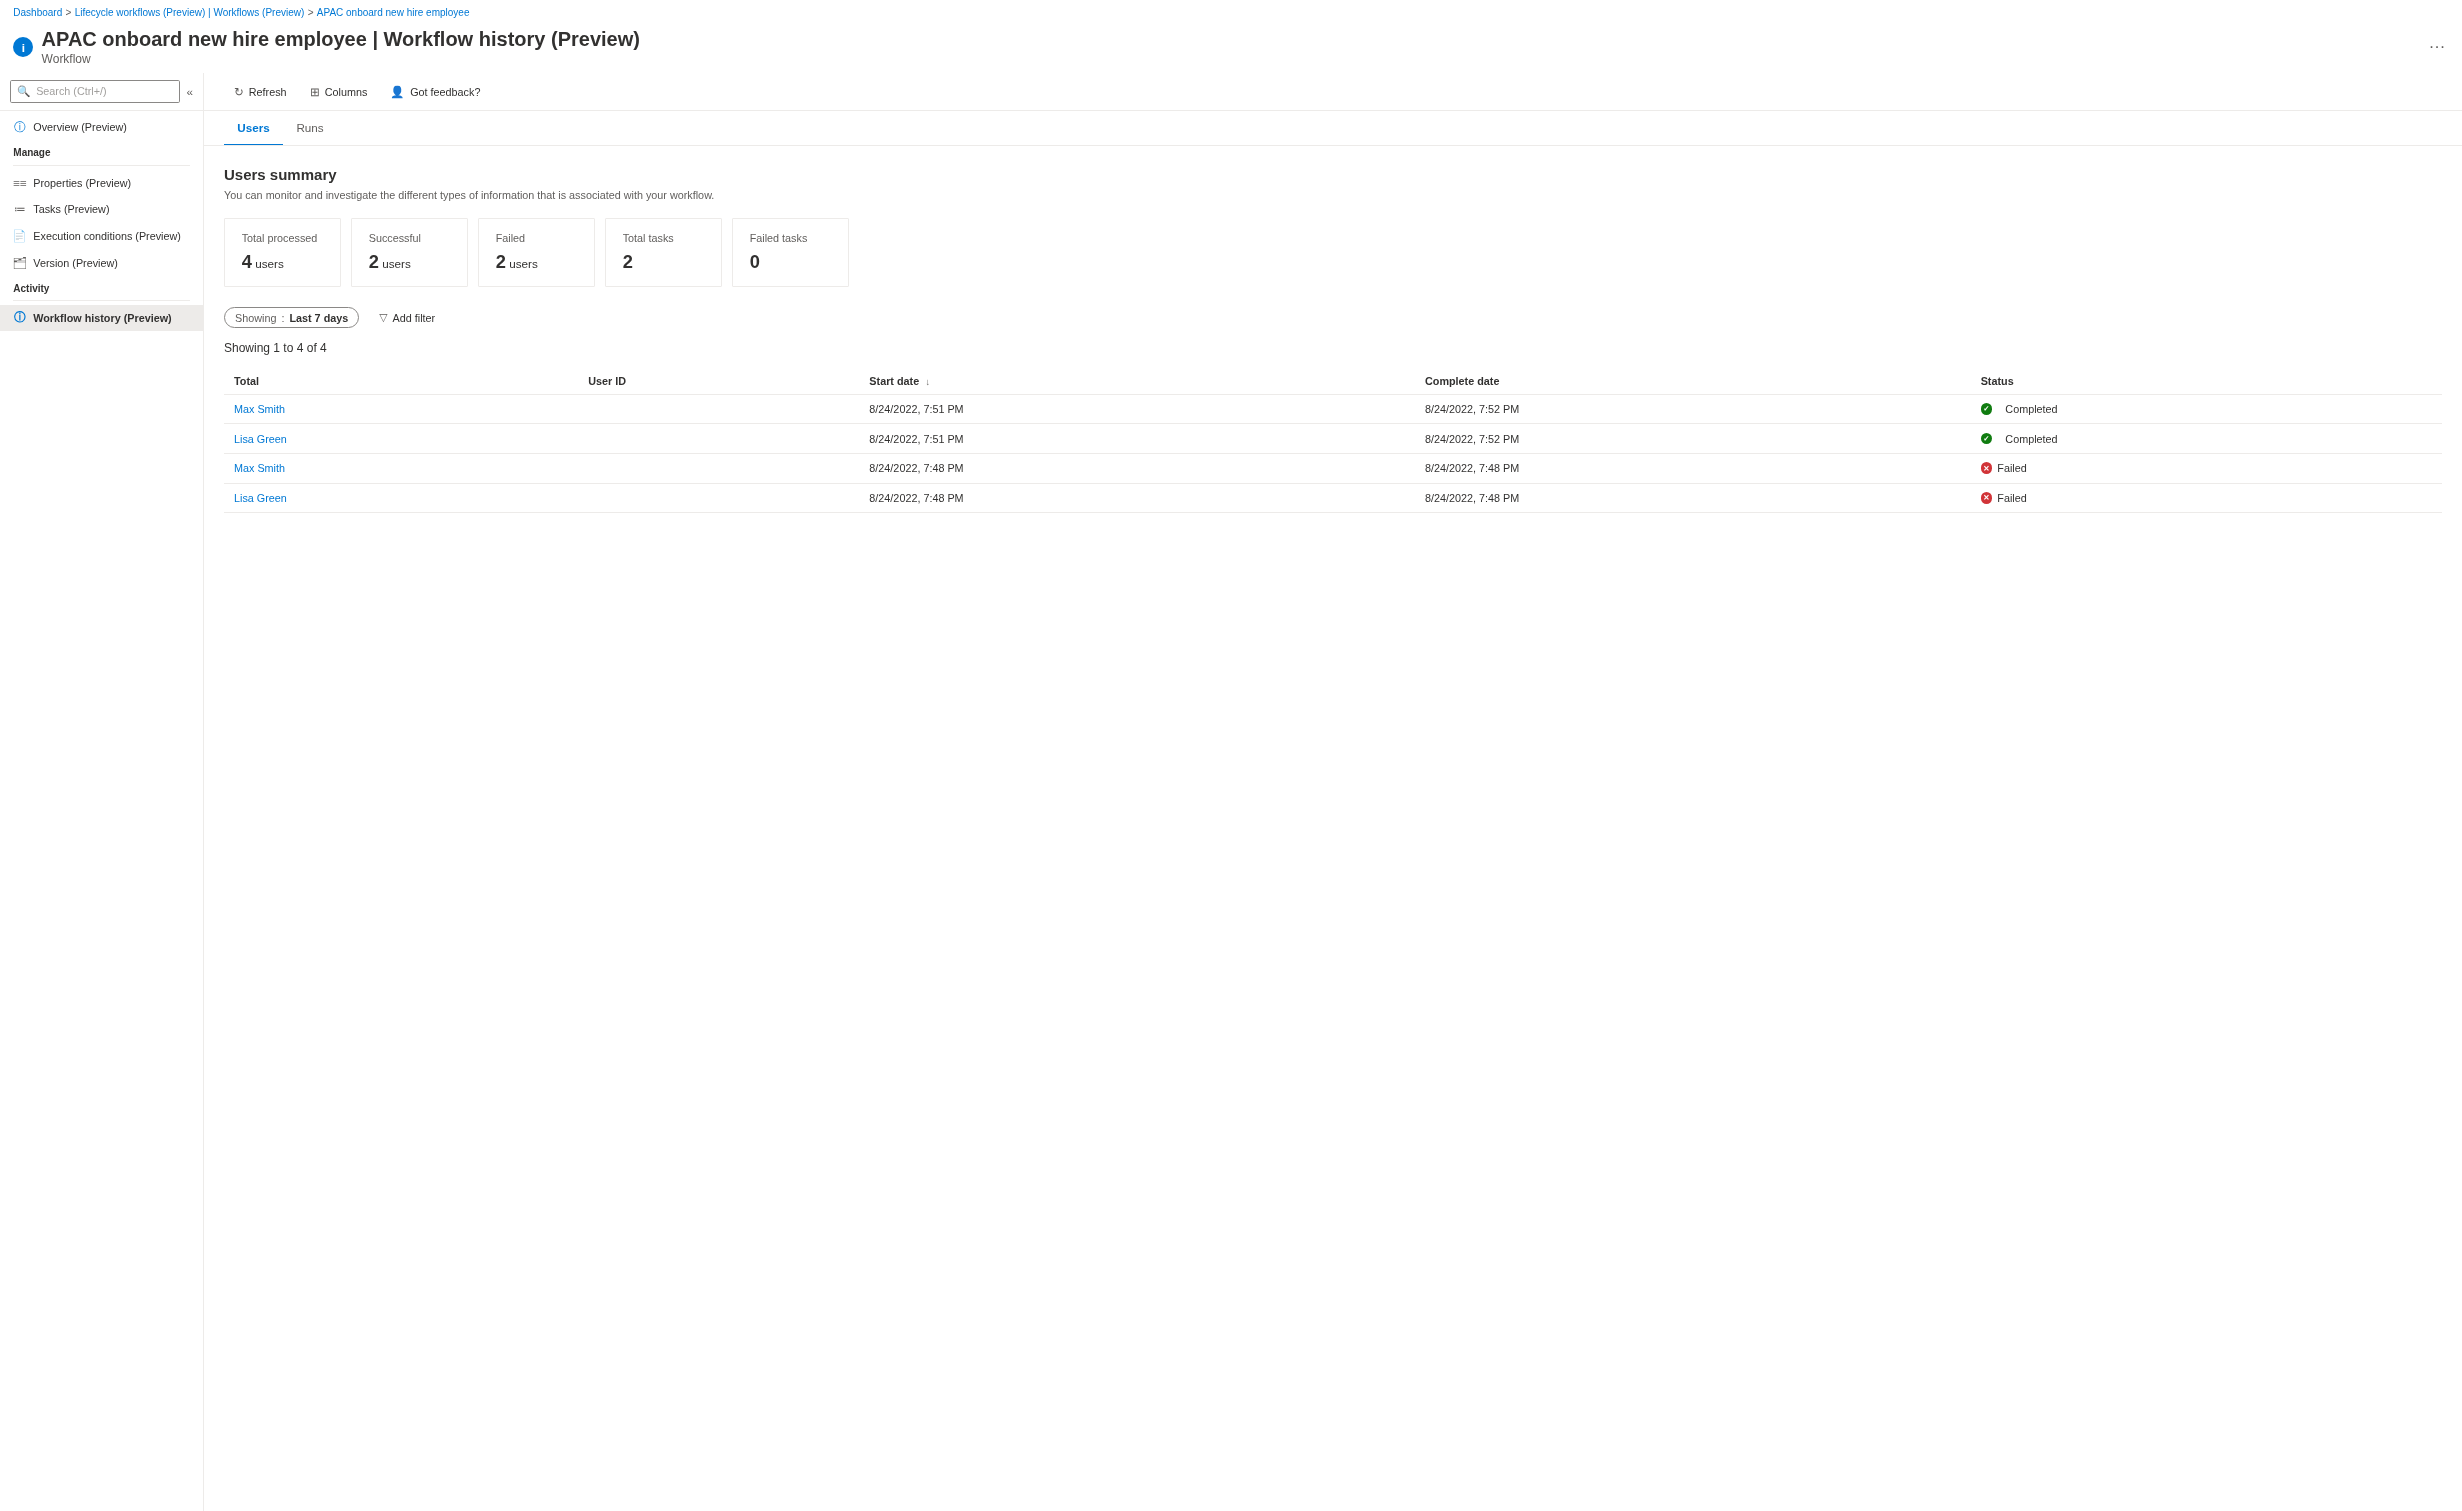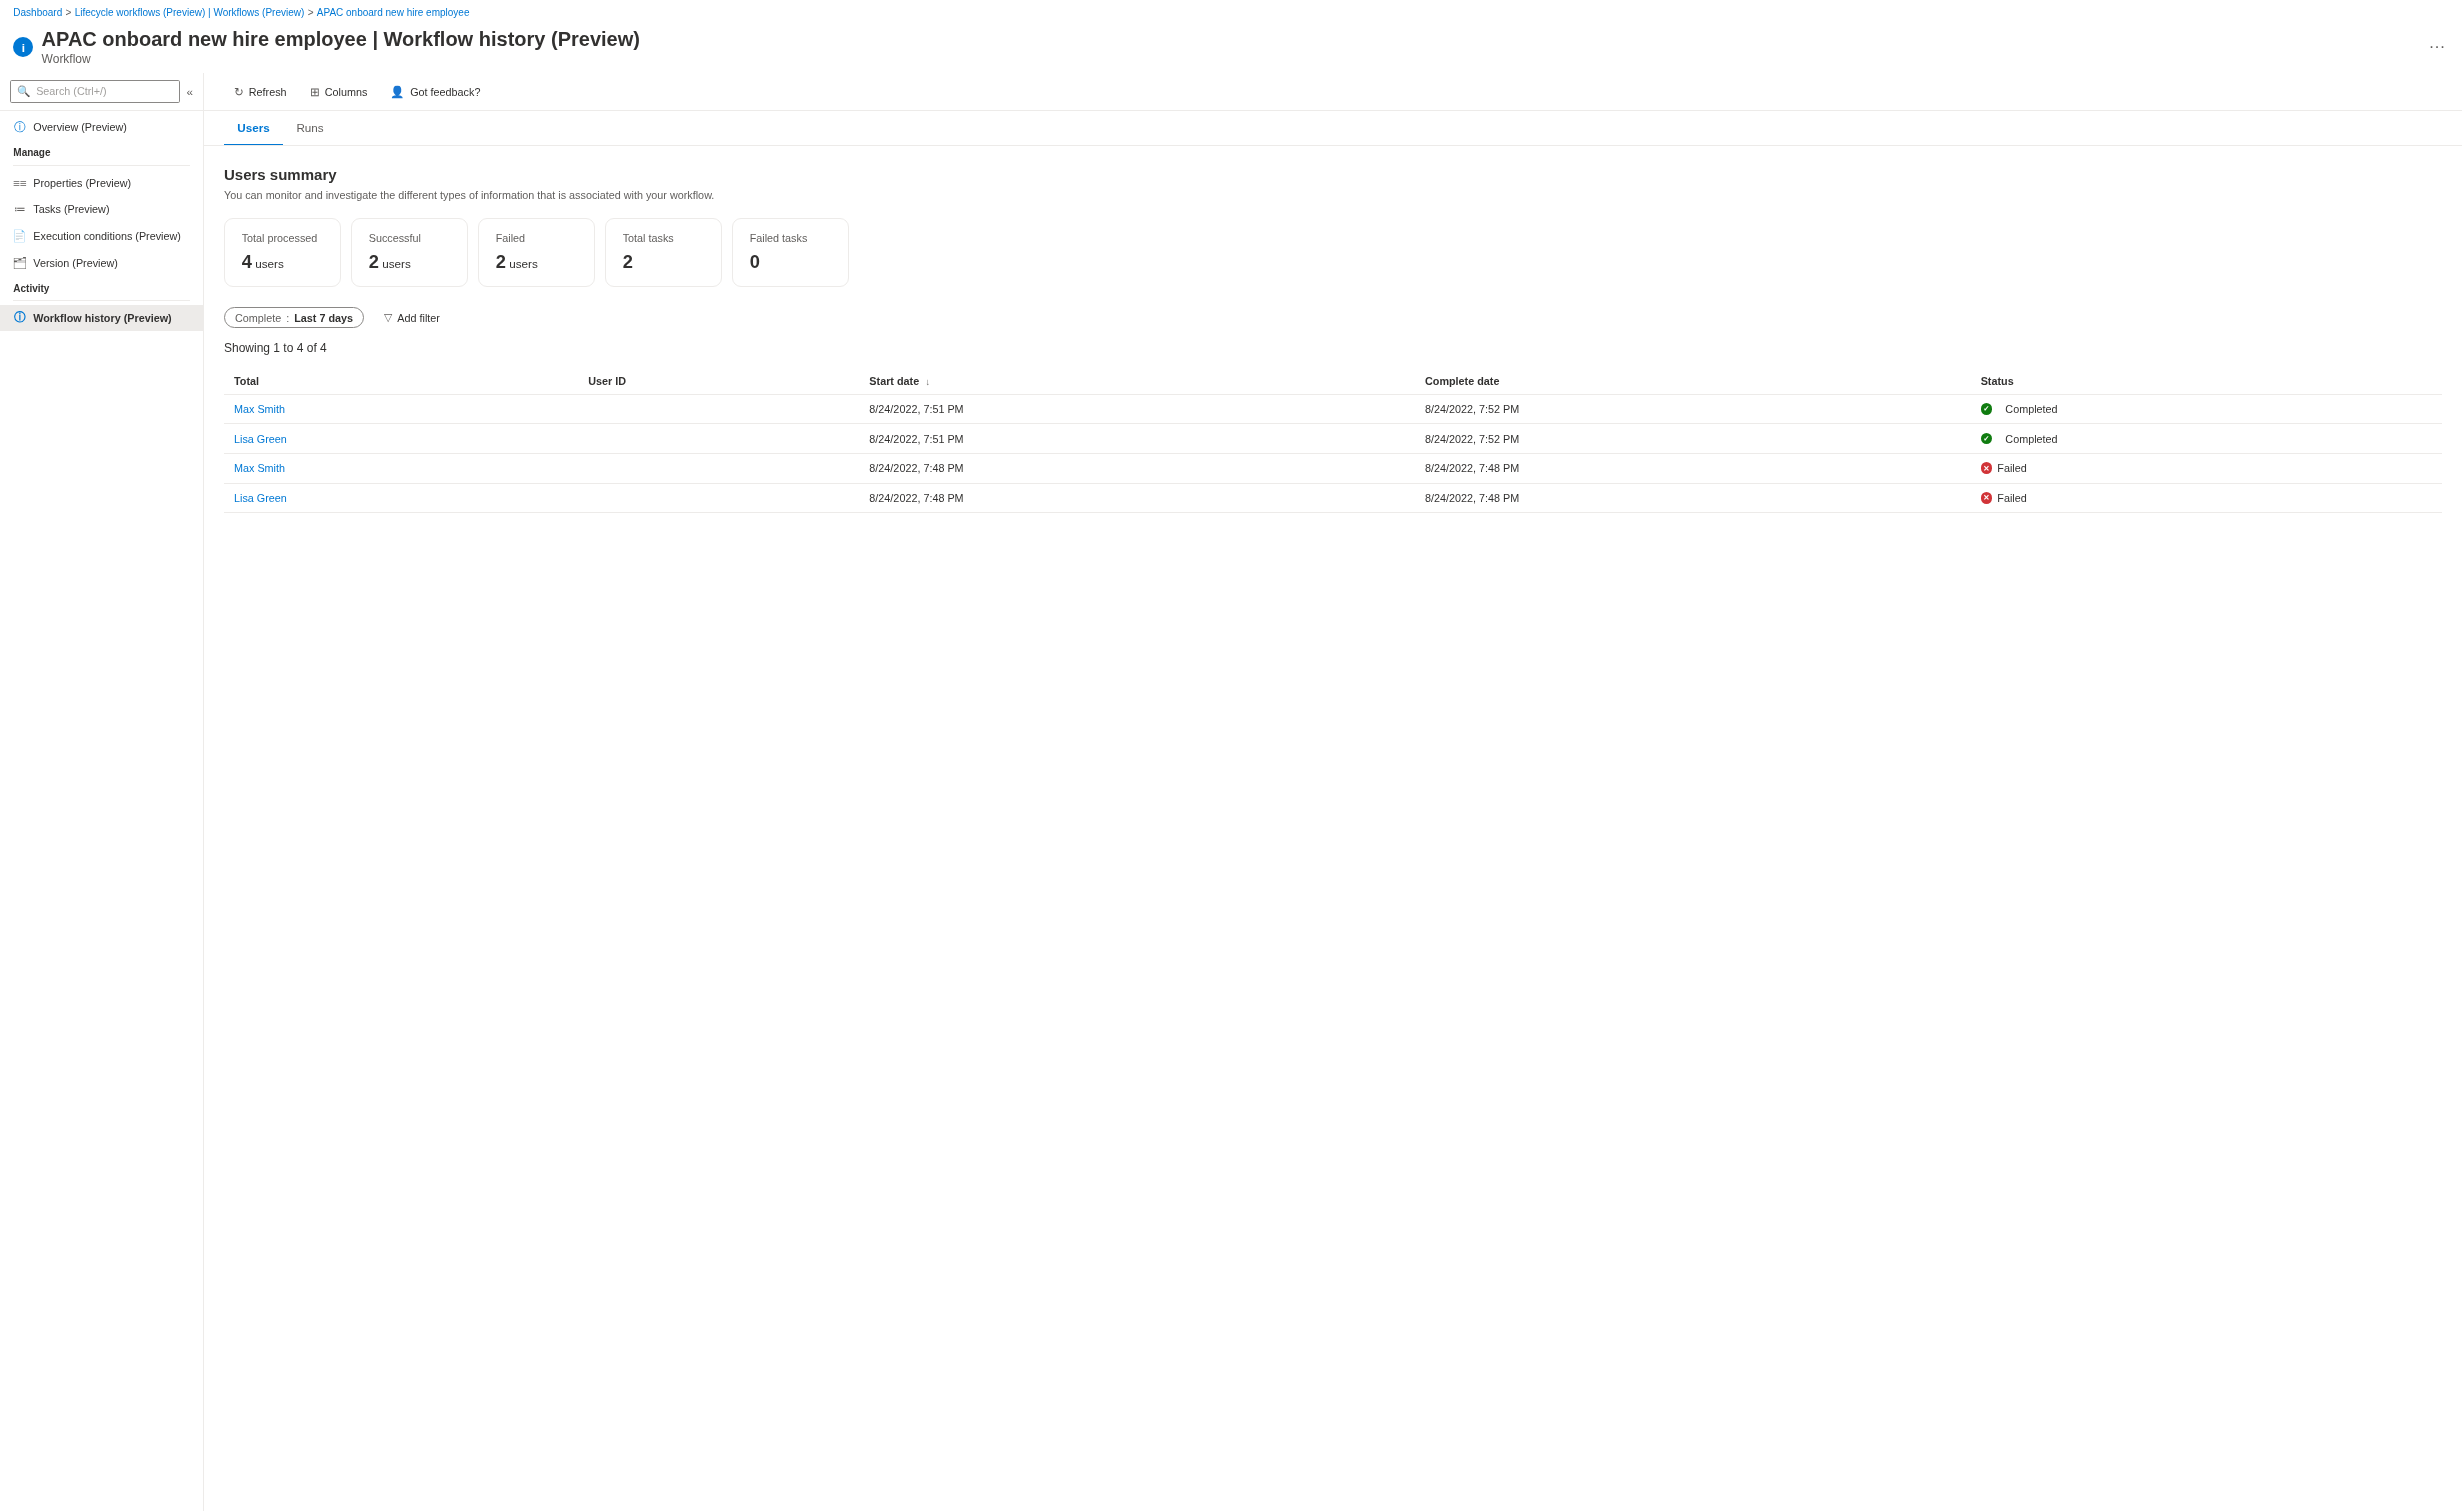--- a/index.html
+++ b/index.html
@@ -47,21 +47,21 @@
 
     
     .content-body { padding: 20px; }
 
     
     .section-title { font-size: 15px; font-weight: 600; color: #323130; margin-bottom: 6.7px; }
     .section-desc { font-size: 10.8px; color: #605e5c; margin-bottom: 16.7px; }
 
     
     .stats-row { display: flex; gap: 10px; margin-bottom: 20px; flex-wrap: wrap; }
-    .stat-card { border: 0.8px solid #edebe9; border-radius: 9px; padding: 13.3px 16.7px; min-width: 117px; background: #fff; }
+    .stat-card { border: 0.8px solid #edebe9; border-radius: 1px; padding: 13.3px 16.7px; min-width: 117px; background: #fff; }
     .stat-label { font-size: 10.8px; color: #605e5c; margin-bottom: 6.7px; }
     .stat-value { font-size: 18.3px; font-weight: 600; color: #323130; }
     .stat-unit { font-size: 11.7px; font-weight: 400; color: #323130; margin-left: 3.3px; }
 
     
     .filter-row { display: flex; align-items: center; gap: 10px; margin-bottom: 13.3px; }
     .filter-chip { display: flex; align-items: center; gap: 5px; border: 0.8px solid #8a8886; border-radius: 13.3px; padding: 3.3px 10px; font-size: 10.8px; background: #fff; cursor: pointer; }
     .filter-chip-label { color: #605e5c; }
     .filter-chip-value { color: #323130; font-weight: 600; }
     .add-filter-btn { display: flex; align-items: center; gap: 5px; padding: 3.3px 10px; border: none; background: transparent; font-size: 10.8px; color: #323130; cursor: pointer; border-radius: 1.7px; }
@@ -207,21 +207,21 @@
         <div class="stat-card">
           <div class="stat-label">Failed tasks</div>
           <div class="stat-value">
             <span>0</span>
           </div>
         </div>
       </div>
 
       <div class="filter-row">
         <div class="filter-chip">
-          <span class="filter-chip-label">Complete</span>
+          <span class="filter-chip-label">Showing</span>
           <span style="color:#605e5c;">:</span>
           <span class="filter-chip-value">Last 7 days</span>
         </div>
         <button class="add-filter-btn">
           <span style="font-size:10.8px; color:#605e5c;">▽</span>
           <span>Add filter</span>
         </button>
       </div>
 
       <div class="showing-count">Showing 1 to 4 of 4</div>

